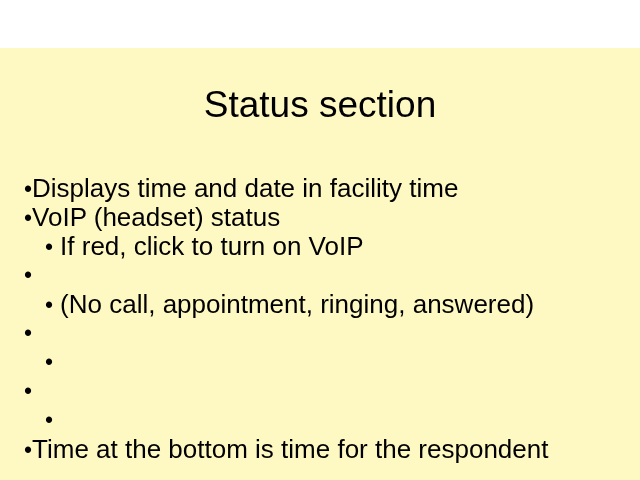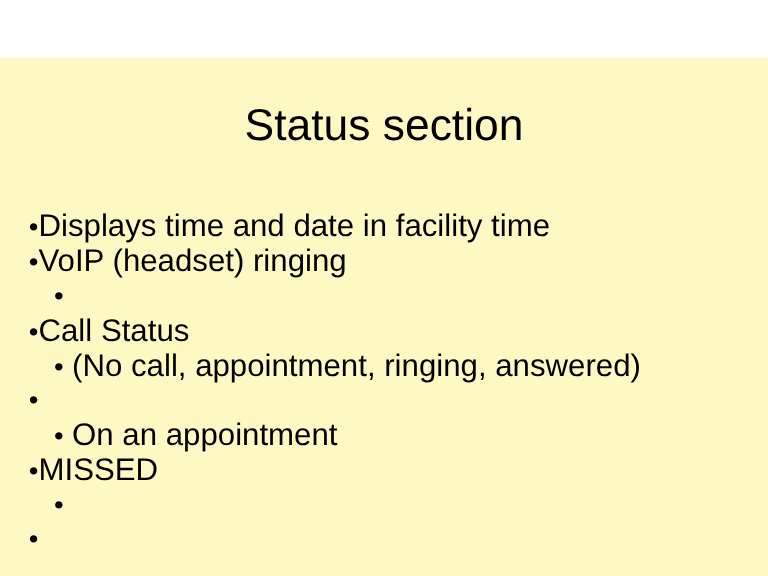--- a/index.html
+++ b/index.html
@@ -56,44 +56,43 @@
 
 <div class="slide" style="background: #fef9c3; color: rgb(0, 0, 0); margin-top: 48px;">
   <h1 class="title">Status section</h1>
   <div class="body-list" id="bullet-list">
       <div class="line lvl1">
         <span class="bullet">•</span>
         <span class="txt">Displays time and date in facility time</span>
       </div>
       <div class="line lvl1">
         <span class="bullet">•</span>
-        <span class="txt">VoIP (headset) ringing</span>
+        <span class="txt">VoIP (headset) status</span>
       </div>
       <div class="line lvl2">
         <span class="bullet">•</span>
+        <span class="txt">If red, click to turn on VoIP</span>
       </div>
       <div class="line lvl1">
         <span class="bullet">•</span>
-        <span class="txt">Call Status</span>
       </div>
       <div class="line lvl2">
         <span class="bullet">•</span>
         <span class="txt">(No call, appointment, ringing, answered)</span>
       </div>
       <div class="line lvl1">
         <span class="bullet">•</span>
       </div>
       <div class="line lvl2">
         <span class="bullet">•</span>
-        <span class="txt">On an appointment</span>
       </div>
       <div class="line lvl1">
         <span class="bullet">•</span>
-        <span class="txt">MISSED</span>
       </div>
       <div class="line lvl2">
         <span class="bullet">•</span>
       </div>
       <div class="line lvl1">
         <span class="bullet">•</span>
+        <span class="txt">Time at the bottom is time for the respondent</span>
       </div>
     </div>
 </div>
 
 </body></html>

